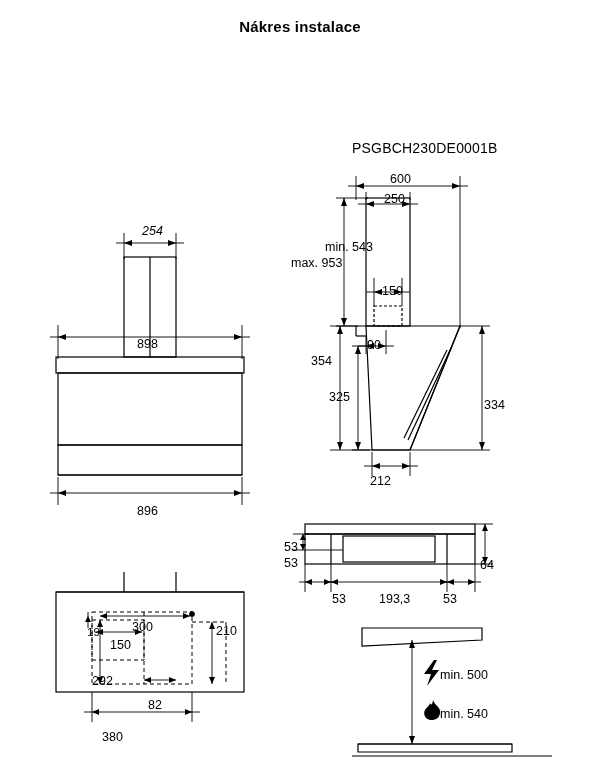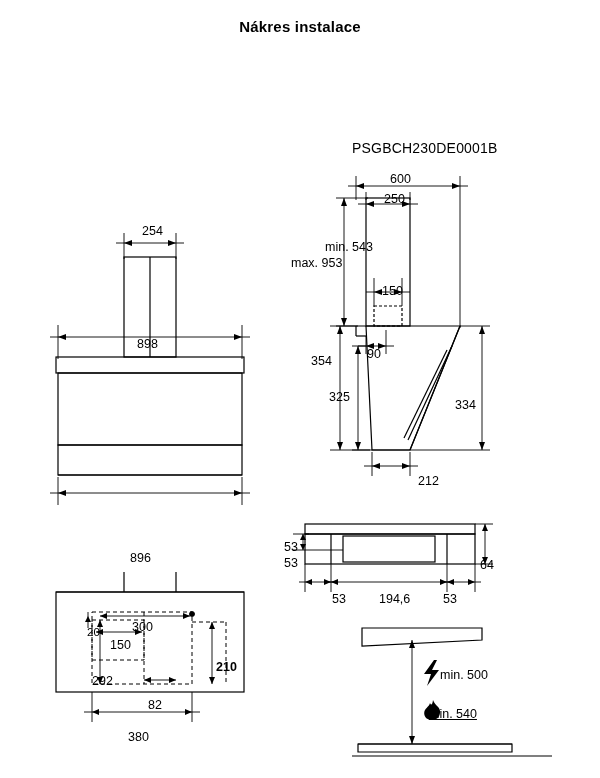--- a/index.html
+++ b/index.html
@@ -80,23 +80,23 @@
       <path d="M18 112 l8 -3 v6 z" fill="#000" stroke="none"></path>
       <path d="M202 112 l-8 -3 v6 z" fill="#000" stroke="none"></path>
 
       <line x1="18" y1="252" x2="18" y2="280"></line>
       <line x1="202" y1="252" x2="202" y2="280"></line>
       <line x1="10" y1="268" x2="210" y2="268"></line>
       <path d="M18 268 l8 -3 v6 z" fill="#000" stroke="none"></path>
       <path d="M202 268 l-8 -3 v6 z" fill="#000" stroke="none"></path>
     </g>
   </svg>
-  <div class="lbl" style="left:142px; top:224px;">254</div>
+  <div class="lbl" style="left:142px; top:224px;font-style:italic;">254</div>
   <div class="lbl" style="left:137px; top:328px;margin-top:9px;">898</div>
-  <div class="lbl" style="left:130px; top:504px;margin-top:47px;">896</div>
+  <div class="lbl" style="left:137px; top:504px;">896</div>
 
   <svg style="position:absolute; left:300px; top:170px;" width="230" height="330" viewBox="0 0 230 330">
     <g stroke="#000" fill="none" stroke-width="1.2">
 
       <rect x="66" y="28" width="44" height="128"></rect>
 
       <path d="M56 156 L160 156 L110 280 L72 280 L66 156"></path>
       <line x1="56" y1="156" x2="56" y2="166"></line>
       <path d="M56 166 L66 166"></path>
 
@@ -163,25 +163,25 @@
       <line x1="64" y1="296" x2="118" y2="296"></line>
       <path d="M72 296 l8 -3 v6 z" fill="#000" stroke="none"></path>
       <path d="M110 296 l-8 -3 v6 z" fill="#000" stroke="none"></path>
     </g>
   </svg>
   <div class="lbl" style="left:390px; top:172px;">600</div>
   <div class="lbl" style="left:384px; top:192px;">250</div>
   <div class="lbl" style="left:291px; top:240px;margin-left:34px;">min. 543</div>
   <div class="lbl" style="left:291px; top:256px;">max. 953</div>
   <div class="lbl" style="left:382px; top:284px;">150</div>
-  <div class="lbl" style="left:367px; top:347px;">90</div>
+  <div class="lbl" style="left:367px; top:338px;">90</div>
   <div class="lbl" style="left:311px; top:354px;">354</div>
   <div class="lbl" style="left:329px; top:390px;">325</div>
-  <div class="lbl" style="left:455px; top:398px;">334</div>
-  <div class="lbl" style="left:370px; top:474px;margin-left:48px;">212</div>
+  <div class="lbl" style="left:484px; top:398px;">334</div>
+  <div class="lbl" style="left:370px; top:474px;">212</div>
 
   <svg style="position:absolute; left:285px; top:512px;" width="215" height="105" viewBox="0 0 215 105">
     <g stroke="#000" fill="none" stroke-width="1.2">
       <rect x="20" y="12" width="170" height="10"></rect>
       <rect x="20" y="22" width="170" height="30"></rect>
       <rect x="58" y="24" width="92" height="26"></rect>
       <line x1="46" y1="22" x2="46" y2="52"></line>
       <line x1="162" y1="22" x2="162" y2="52"></line>
     </g>
     <g stroke="#000" fill="none" stroke-width="0.9">
@@ -210,21 +210,21 @@
       <path d="M46 70 l7 -3 v6 z" fill="#000" stroke="none"></path>
       <path d="M162 70 l-7 -3 v6 z" fill="#000" stroke="none"></path>
       <path d="M162 70 l7 -3 v6 z" fill="#000" stroke="none"></path>
       <path d="M190 70 l-7 -3 v6 z" fill="#000" stroke="none"></path>
     </g>
   </svg>
   <div class="lbl" style="left:284px; top:540px;">53</div>
   <div class="lbl" style="left:284px; top:556px;">53</div>
   <div class="lbl" style="left:480px; top:558px;text-align:right;">64</div>
   <div class="lbl" style="left:332px; top:592px;">53</div>
-  <div class="lbl" style="left:379px; top:592px;">194,6</div>
+  <div class="lbl" style="left:379px; top:592px;">193,3</div>
   <div class="lbl" style="left:443px; top:592px;">53</div>
 
   <svg style="position:absolute; left:40px; top:570px;" width="250" height="185" viewBox="0 0 250 185">
     <g stroke="#000" fill="none" stroke-width="1.2">
       <rect x="16" y="22" width="188" height="100"></rect>
       <line x1="16" y1="22" x2="204" y2="22"></line>
 
       <line x1="84" y1="2" x2="84" y2="22"></line>
       <line x1="136" y1="2" x2="136" y2="22"></line>
     </g>
@@ -261,27 +261,27 @@
       <path d="M104 110 l7 -3 v6 z" fill="#000" stroke="none"></path>
       <path d="M136 110 l-7 -3 v6 z" fill="#000" stroke="none"></path>
 
       <line x1="52" y1="122" x2="52" y2="152"></line>
       <line x1="152" y1="122" x2="152" y2="152"></line>
       <line x1="44" y1="142" x2="160" y2="142"></line>
       <path d="M52 142 l7 -3 v6 z" fill="#000" stroke="none"></path>
       <path d="M152 142 l-7 -3 v6 z" fill="#000" stroke="none"></path>
     </g>
   </svg>
-  <div class="lbl sm" style="left:87px; top:626px;">20</div>
+  <div class="lbl sm" style="left:87px; top:626px;">19</div>
   <div class="lbl" style="left:132px; top:620px;">300</div>
   <div class="lbl" style="left:110px; top:638px;">150</div>
-  <div class="lbl" style="left:216px; top:660px;font-weight:bold;">210</div>
+  <div class="lbl" style="left:216px; top:624px;">210</div>
   <div class="lbl" style="left:92px; top:674px;">292</div>
   <div class="lbl" style="left:148px; top:698px;">82</div>
-  <div class="lbl" style="left:128px; top:730px;text-align:center;">380</div>
+  <div class="lbl" style="left:102px; top:730px;text-align:center;">380</div>
 
   <svg style="position:absolute; left:352px; top:616px;" width="200" height="150" viewBox="0 0 200 150">
     <g stroke="#000" fill="none" stroke-width="1.2">
 
       <path d="M10 12 L130 12 L130 24 L10 30 Z"></path>
 
       <path d="M6 128 L160 128 L160 136 L6 136 Z"></path>
       <line x1="6" y1="128" x2="160" y2="128"></line>
 
       <line x1="0" y1="140" x2="200" y2="140"></line>
@@ -295,15 +295,15 @@
 
     <g transform="translate(72,44)">
       <path d="M10 0 L0 14 L7 14 L3 26 L15 10 L8 10 L13 0 Z" fill="#000"></path>
     </g>
 
     <g transform="translate(70,84)">
       <path d="M11 0 C 13 6, 19 7, 18 13 C 17.4 18, 13.6 20, 10 20 C 6 20, 2.4 17.6, 2.2 13.4 C 2 8.6, 7 7, 8 3 C 9 5.6, 10.4 5, 11 0 Z" fill="#000"></path>
     </g>
   </svg>
   <div class="lbl" style="left:440px; top:668px;">min. 500</div>
-  <div class="lbl" style="left:429px; top:707px;text-decoration:underline;">min. 540</div>
+  <div class="lbl" style="left:440px; top:707px;">min. 540</div>
 
 </div>
 
 </body></html>

